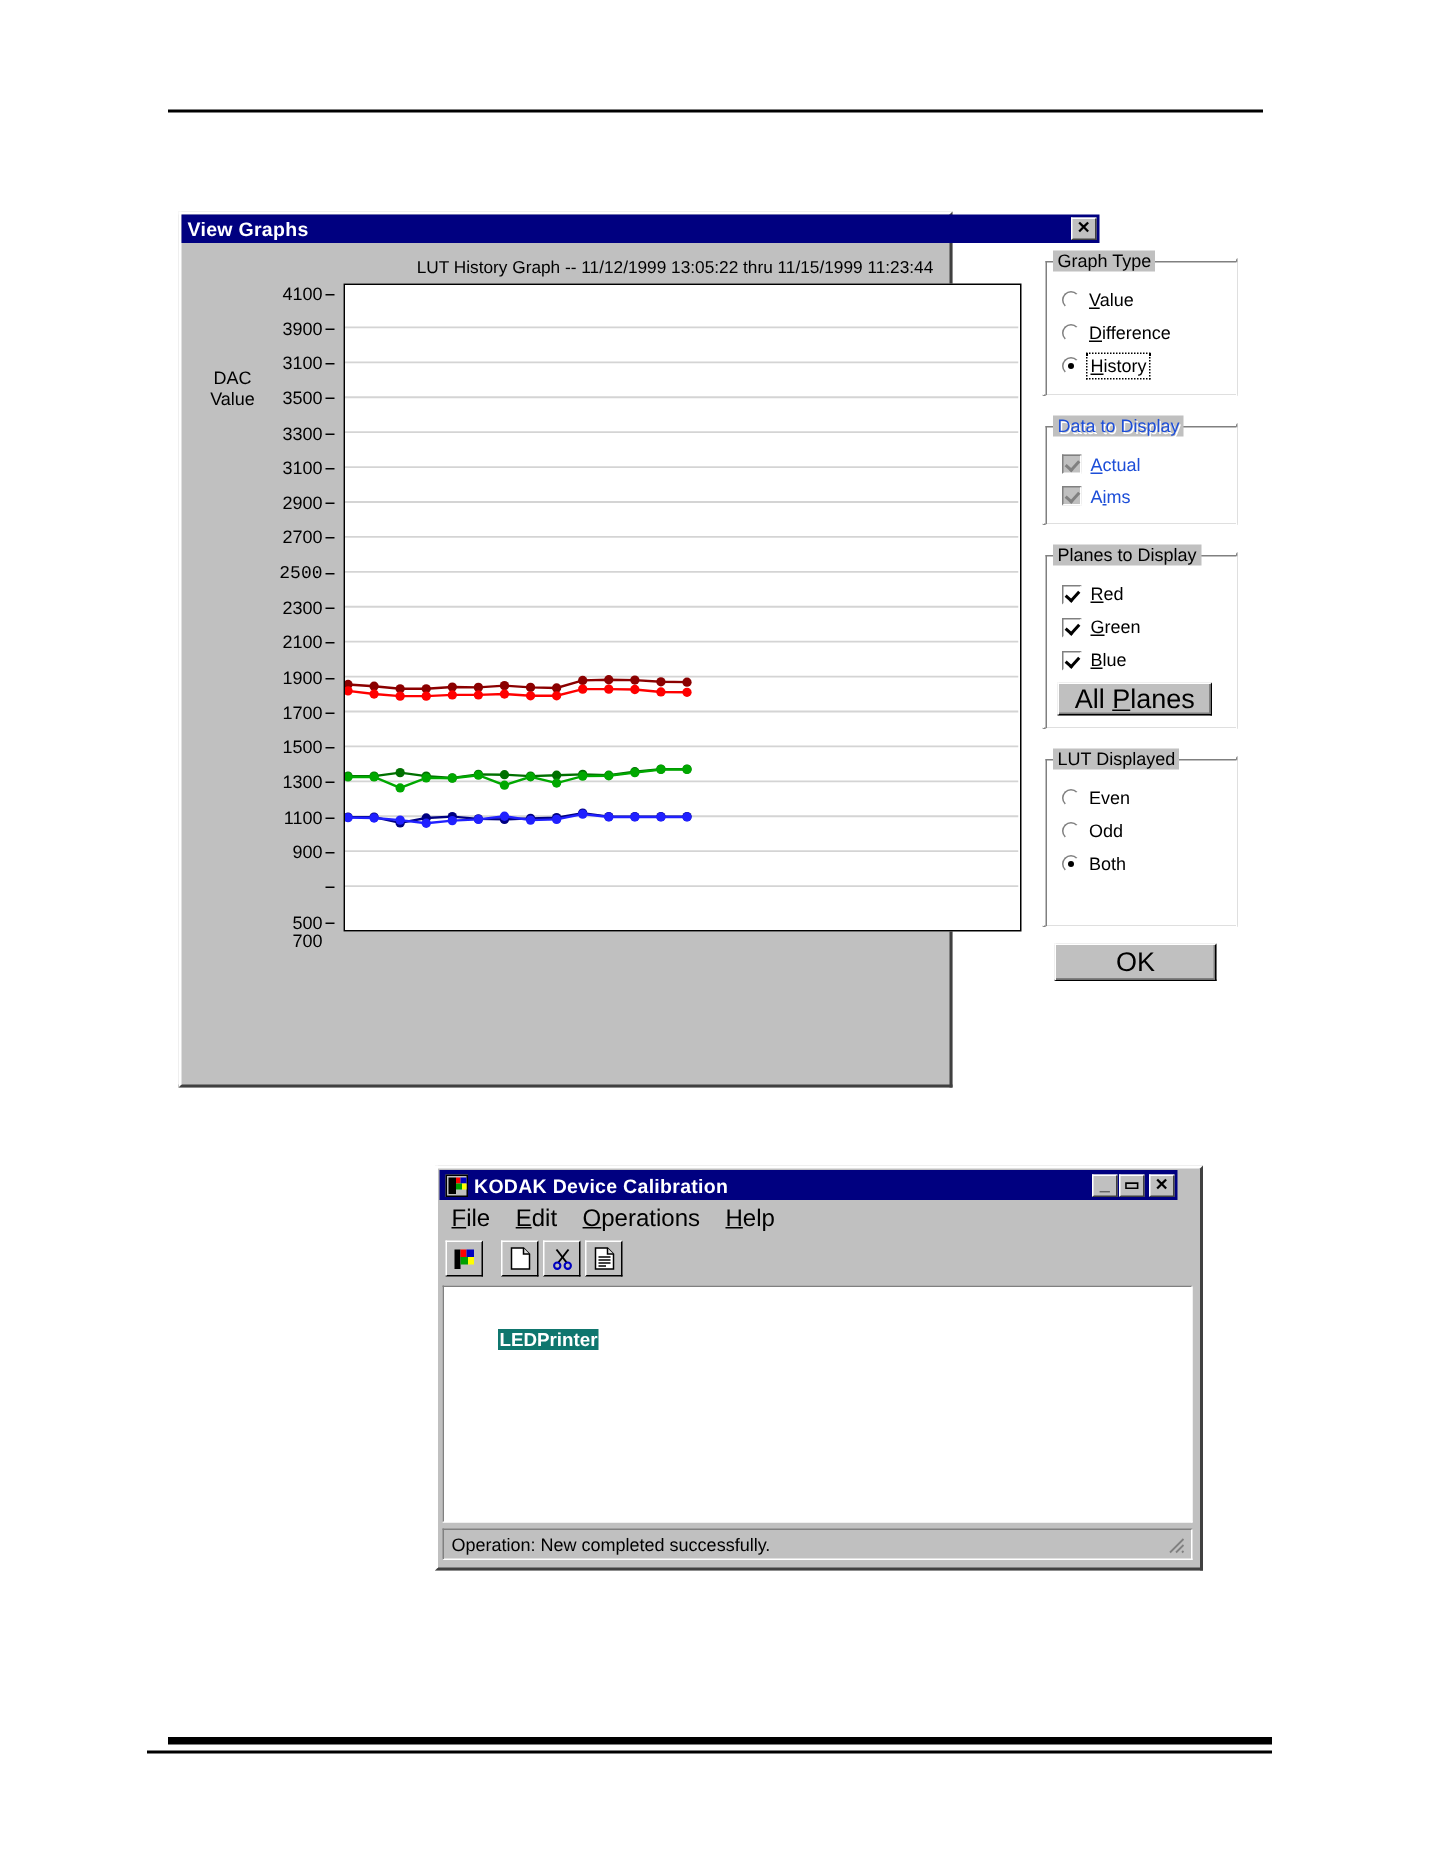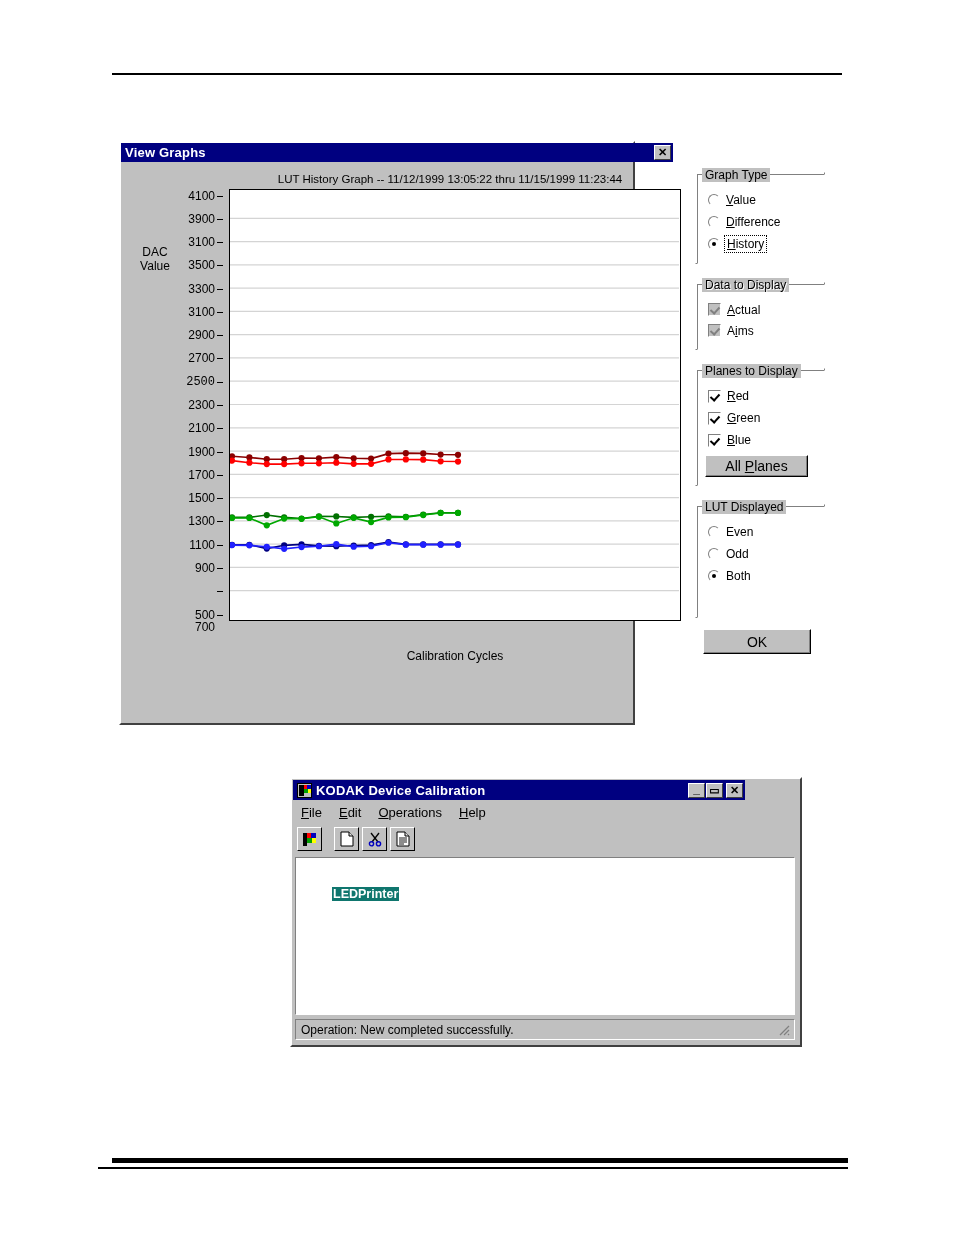--- a/index.html
+++ b/index.html
@@ -62,21 +62,21 @@
   #vg-frame {
     position: absolute; left: 0; top: 0;
     width: 516px; height: 584px;
     background: #c0c0c0;
     border-top: 2px solid #ffffff;
     border-left: 2px solid #ffffff;
     border-right: 2px solid #404040;
     border-bottom: 2px solid #404040;
     box-sizing: border-box;
   }
-  #vg-title { position: absolute; left: 2px; top: 2px; width: 552px; }
+  #vg-title { position: absolute; left: 2px; top: 2px; width: 612px; }
 
   
   #graph-wrap {
     position: absolute; left: 0px; top: 26px; width: 576px; height: 520px;
   }
   #graph-title {
     position: absolute; left: 116px; top: 6px; width: 430px;
     text-align: center;
     font-size: 11.5px; color: #000;
     white-space: nowrap;
@@ -190,32 +190,32 @@
     content: "";
     position: absolute; left: 3px; top: 1px;
     width: 4px; height: 7px;
     border-right: 2px solid #000; border-bottom: 2px solid #000;
     transform: rotate(42deg);
   }
   .chk.dis { background: #c0c0c0; }
   .chk.dis.on::after { border-color: #808080; }
   .lbl { white-space: nowrap; }
   .lbl u { text-decoration: underline; }
-  .dis-txt { color: #000000; text-shadow: 1px 1px 0 #ffffff; }
+  .dis-txt { color: #1d4ed8; text-shadow: 1px 1px 0 #ffffff; }
   .focus-ring { outline: 1px dotted #000; outline-offset: 1px; padding: 0 1px; }
 
   .btn {
     background: #c0c0c0;
     border-top: 1.5px solid #ffffff;
     border-left: 1.5px solid #ffffff;
     border-right: 1.5px solid #000000;
     border-bottom: 1.5px solid #000000;
     box-sizing: border-box;
     font-family: "Liberation Sans", sans-serif;
-    font-size: 14px; color: #000;
+    font-size: 18px; color: #000;
     display: flex; align-items: center; justify-content: center;
     position: relative;
   }
   .btn::before {
     content: "";
     position: absolute; left: 0; top: 0; right: 0; bottom: 0;
     border-right: 1px solid #808080;
     border-bottom: 1px solid #808080;
   }
   #allplanes { width: 103px; height: 22px; margin: 4px 0 0 10px; }
@@ -228,31 +228,31 @@
   }
   #kodak-frame {
     position: absolute; inset: 0;
     background: #c0c0c0;
     border-top: 2px solid #ffffff;
     border-left: 2px solid #ffffff;
     border-right: 2px solid #404040;
     border-bottom: 2px solid #404040;
     box-sizing: border-box;
   }
-  #kodak-title { position: absolute; left: 3px; top: 3px; width: 452px; height: 20px; }
+  #kodak-title { position: absolute; left: 3px; top: 3px; width: 492px; height: 20px; }
   #app-icon {
     width: 15px; height: 15px; margin-right: 4px; flex: none;
     position: relative; background: #c0c0c0;
     border: 1px solid #000; box-sizing: border-box;
   }
   #app-icon i { position: absolute; display: block; }
   #menubar {
     position: absolute; left: 3px; top: 26px; width: 504px; height: 19px;
     display: flex; align-items: center;
-    font-size: 13px; color: #000;
+    font-size: 16px; color: #000;
   }
   .menuitem { padding: 1px 9px 1px 8px; white-space: nowrap; }
   #toolbar {
     position: absolute; left: 3px; top: 47px; width: 504px; height: 30px;
     display: flex; align-items: center; padding-left: 4px;
   }
   .tbtn {
     width: 25px; height: 24px;
     background: #c0c0c0;
     border-top: 1.5px solid #ffffff;
@@ -479,21 +479,20 @@
           <circle cx="123.6923076923077" cy="356.7272222222222" r="3.1" fill="#2020ff"></circle>
           <circle cx="141.0769230769231" cy="356.26166666666666" r="3.1" fill="#2020ff"></circle>
           <circle cx="158.46153846153845" cy="352.77" r="3.1" fill="#2020ff"></circle>
           <circle cx="175.84615384615387" cy="354.6322222222222" r="3.1" fill="#2020ff"></circle>
           <circle cx="193.23076923076923" cy="354.6322222222222" r="3.1" fill="#2020ff"></circle>
           <circle cx="210.6153846153846" cy="354.6322222222222" r="3.1" fill="#2020ff"></circle>
           <circle cx="228" cy="354.6322222222222" r="3.1" fill="#2020ff"></circle>
         </svg>
     </div>
 
-    <div id="xaxis-label">Calibration Cycles</div>
   </div>
 
   <div id="controls">
 
     <fieldset class="grp">
       <div class="grp-box"></div>
       <span class="grp-legend">Graph Type</span>
       <div class="grp-inner">
         <div class="ctlrow">
           <span class="radio"></span>

